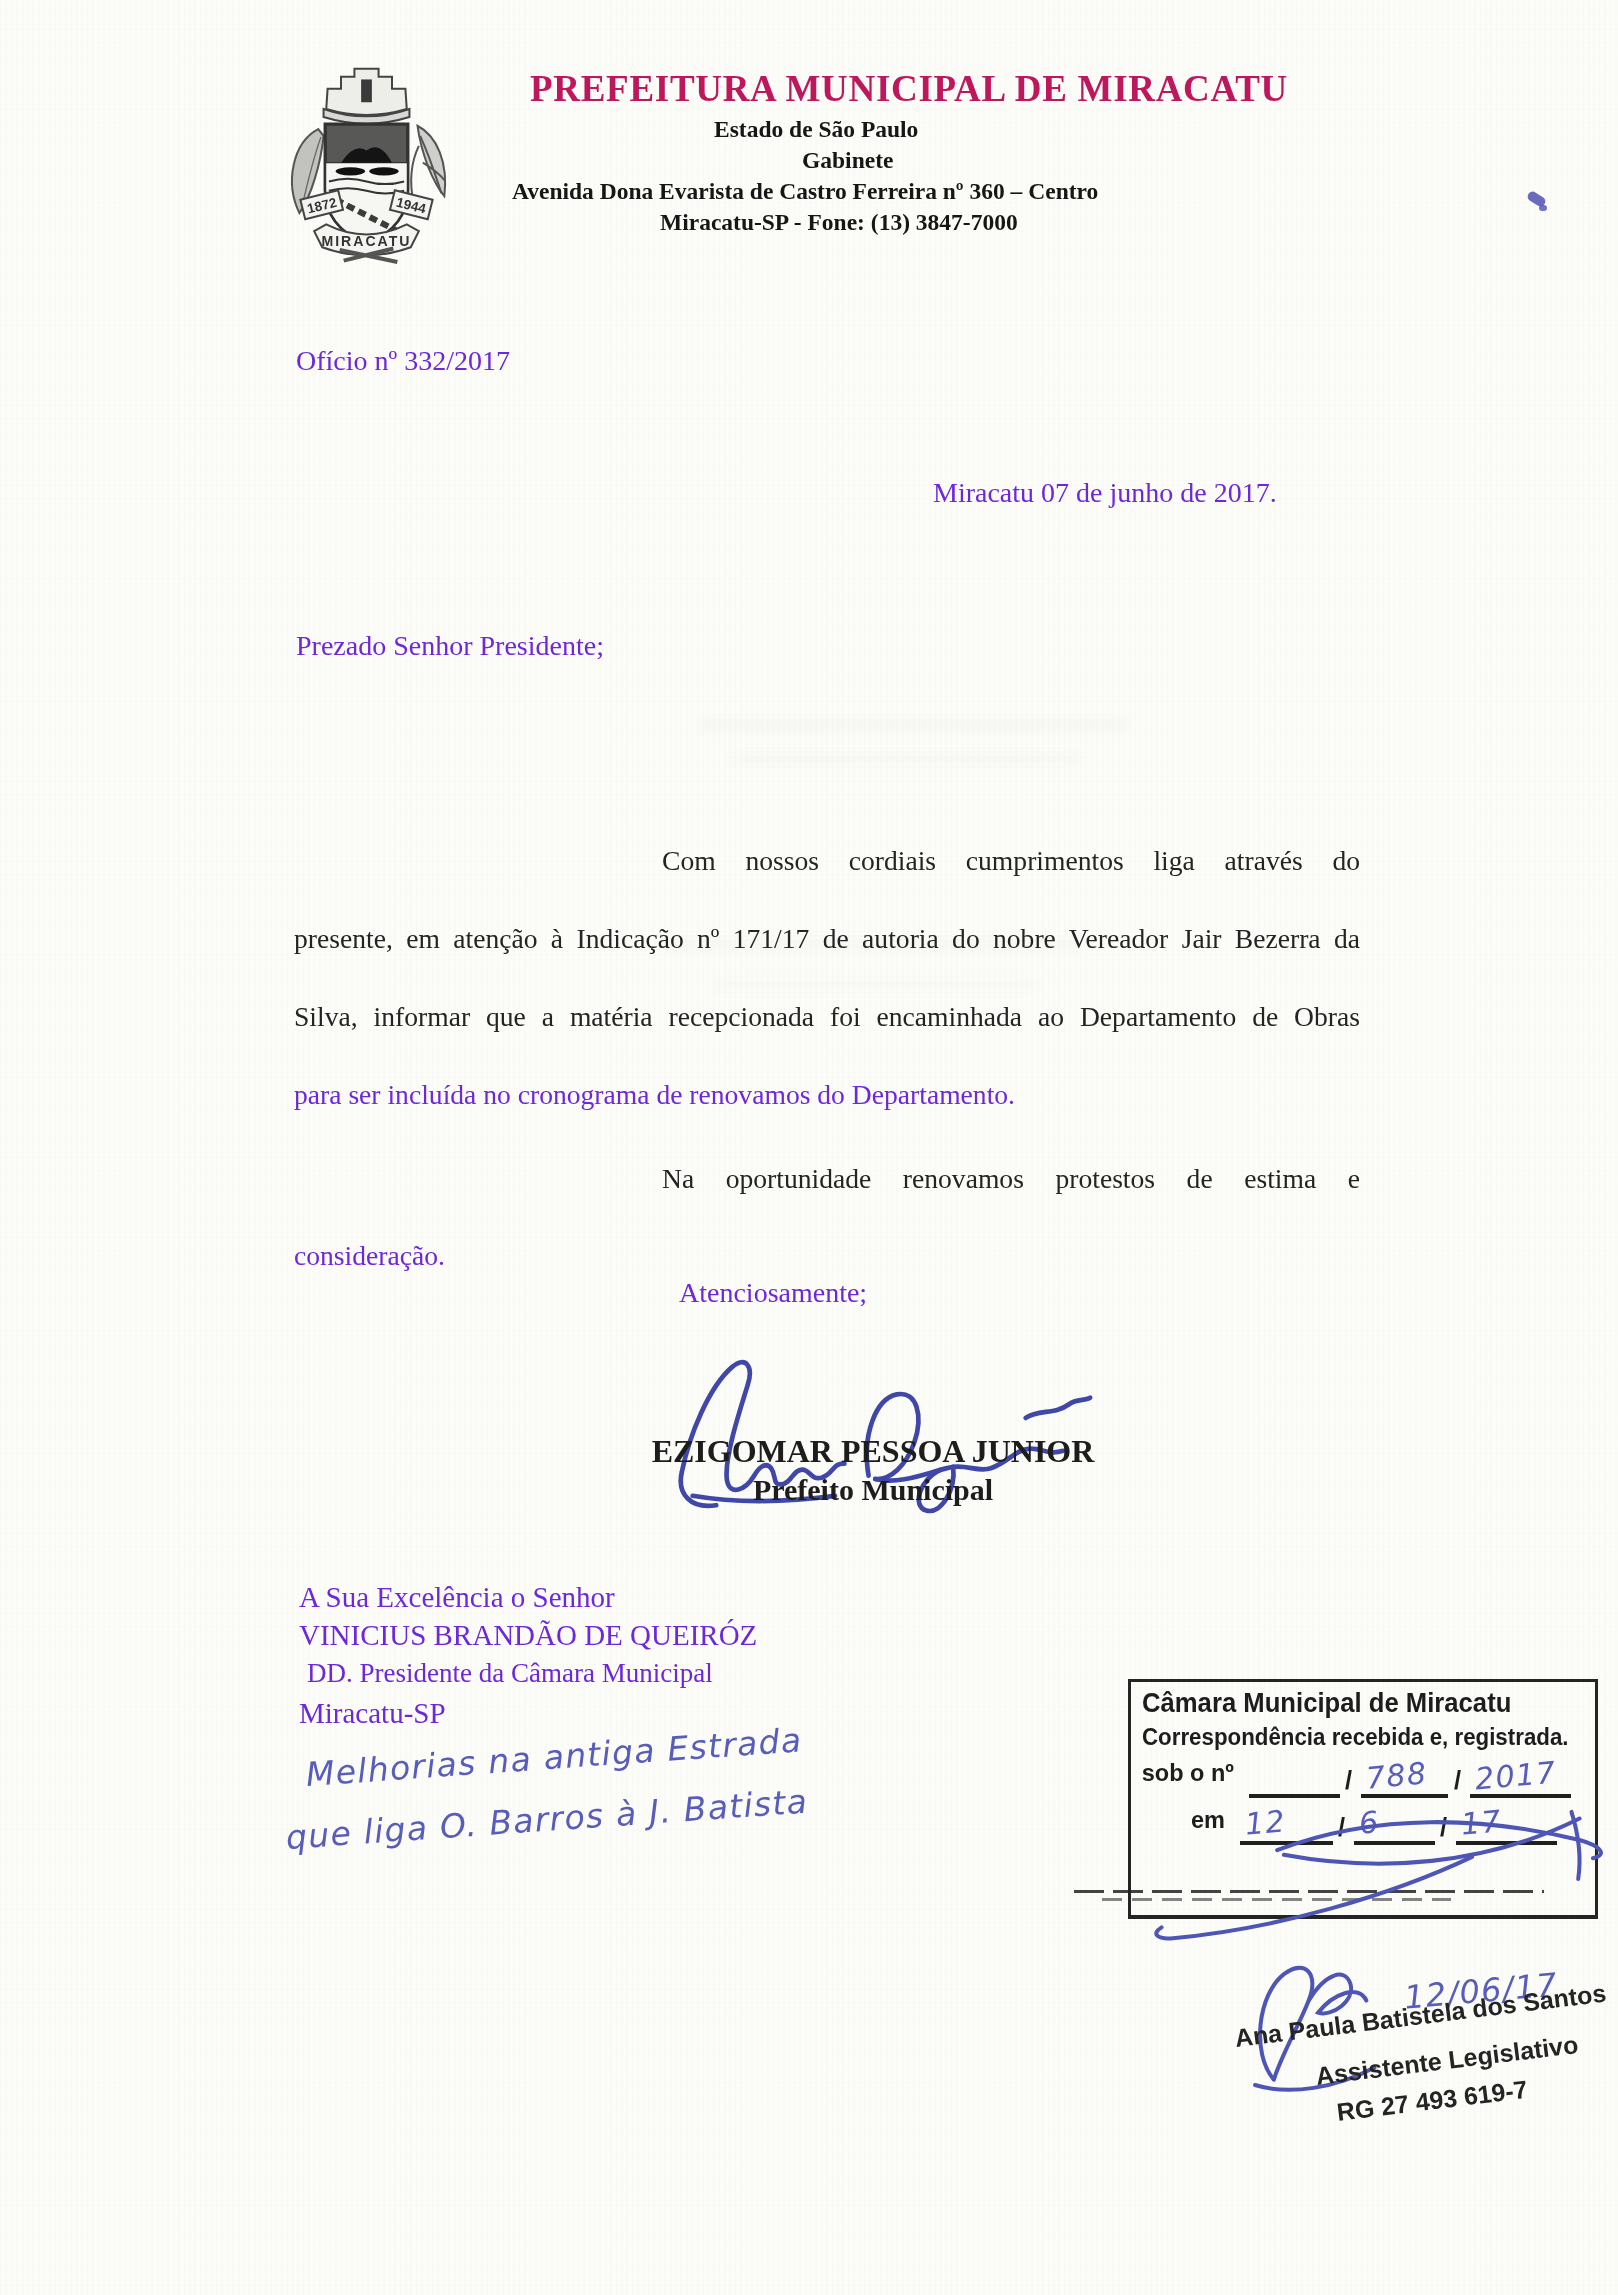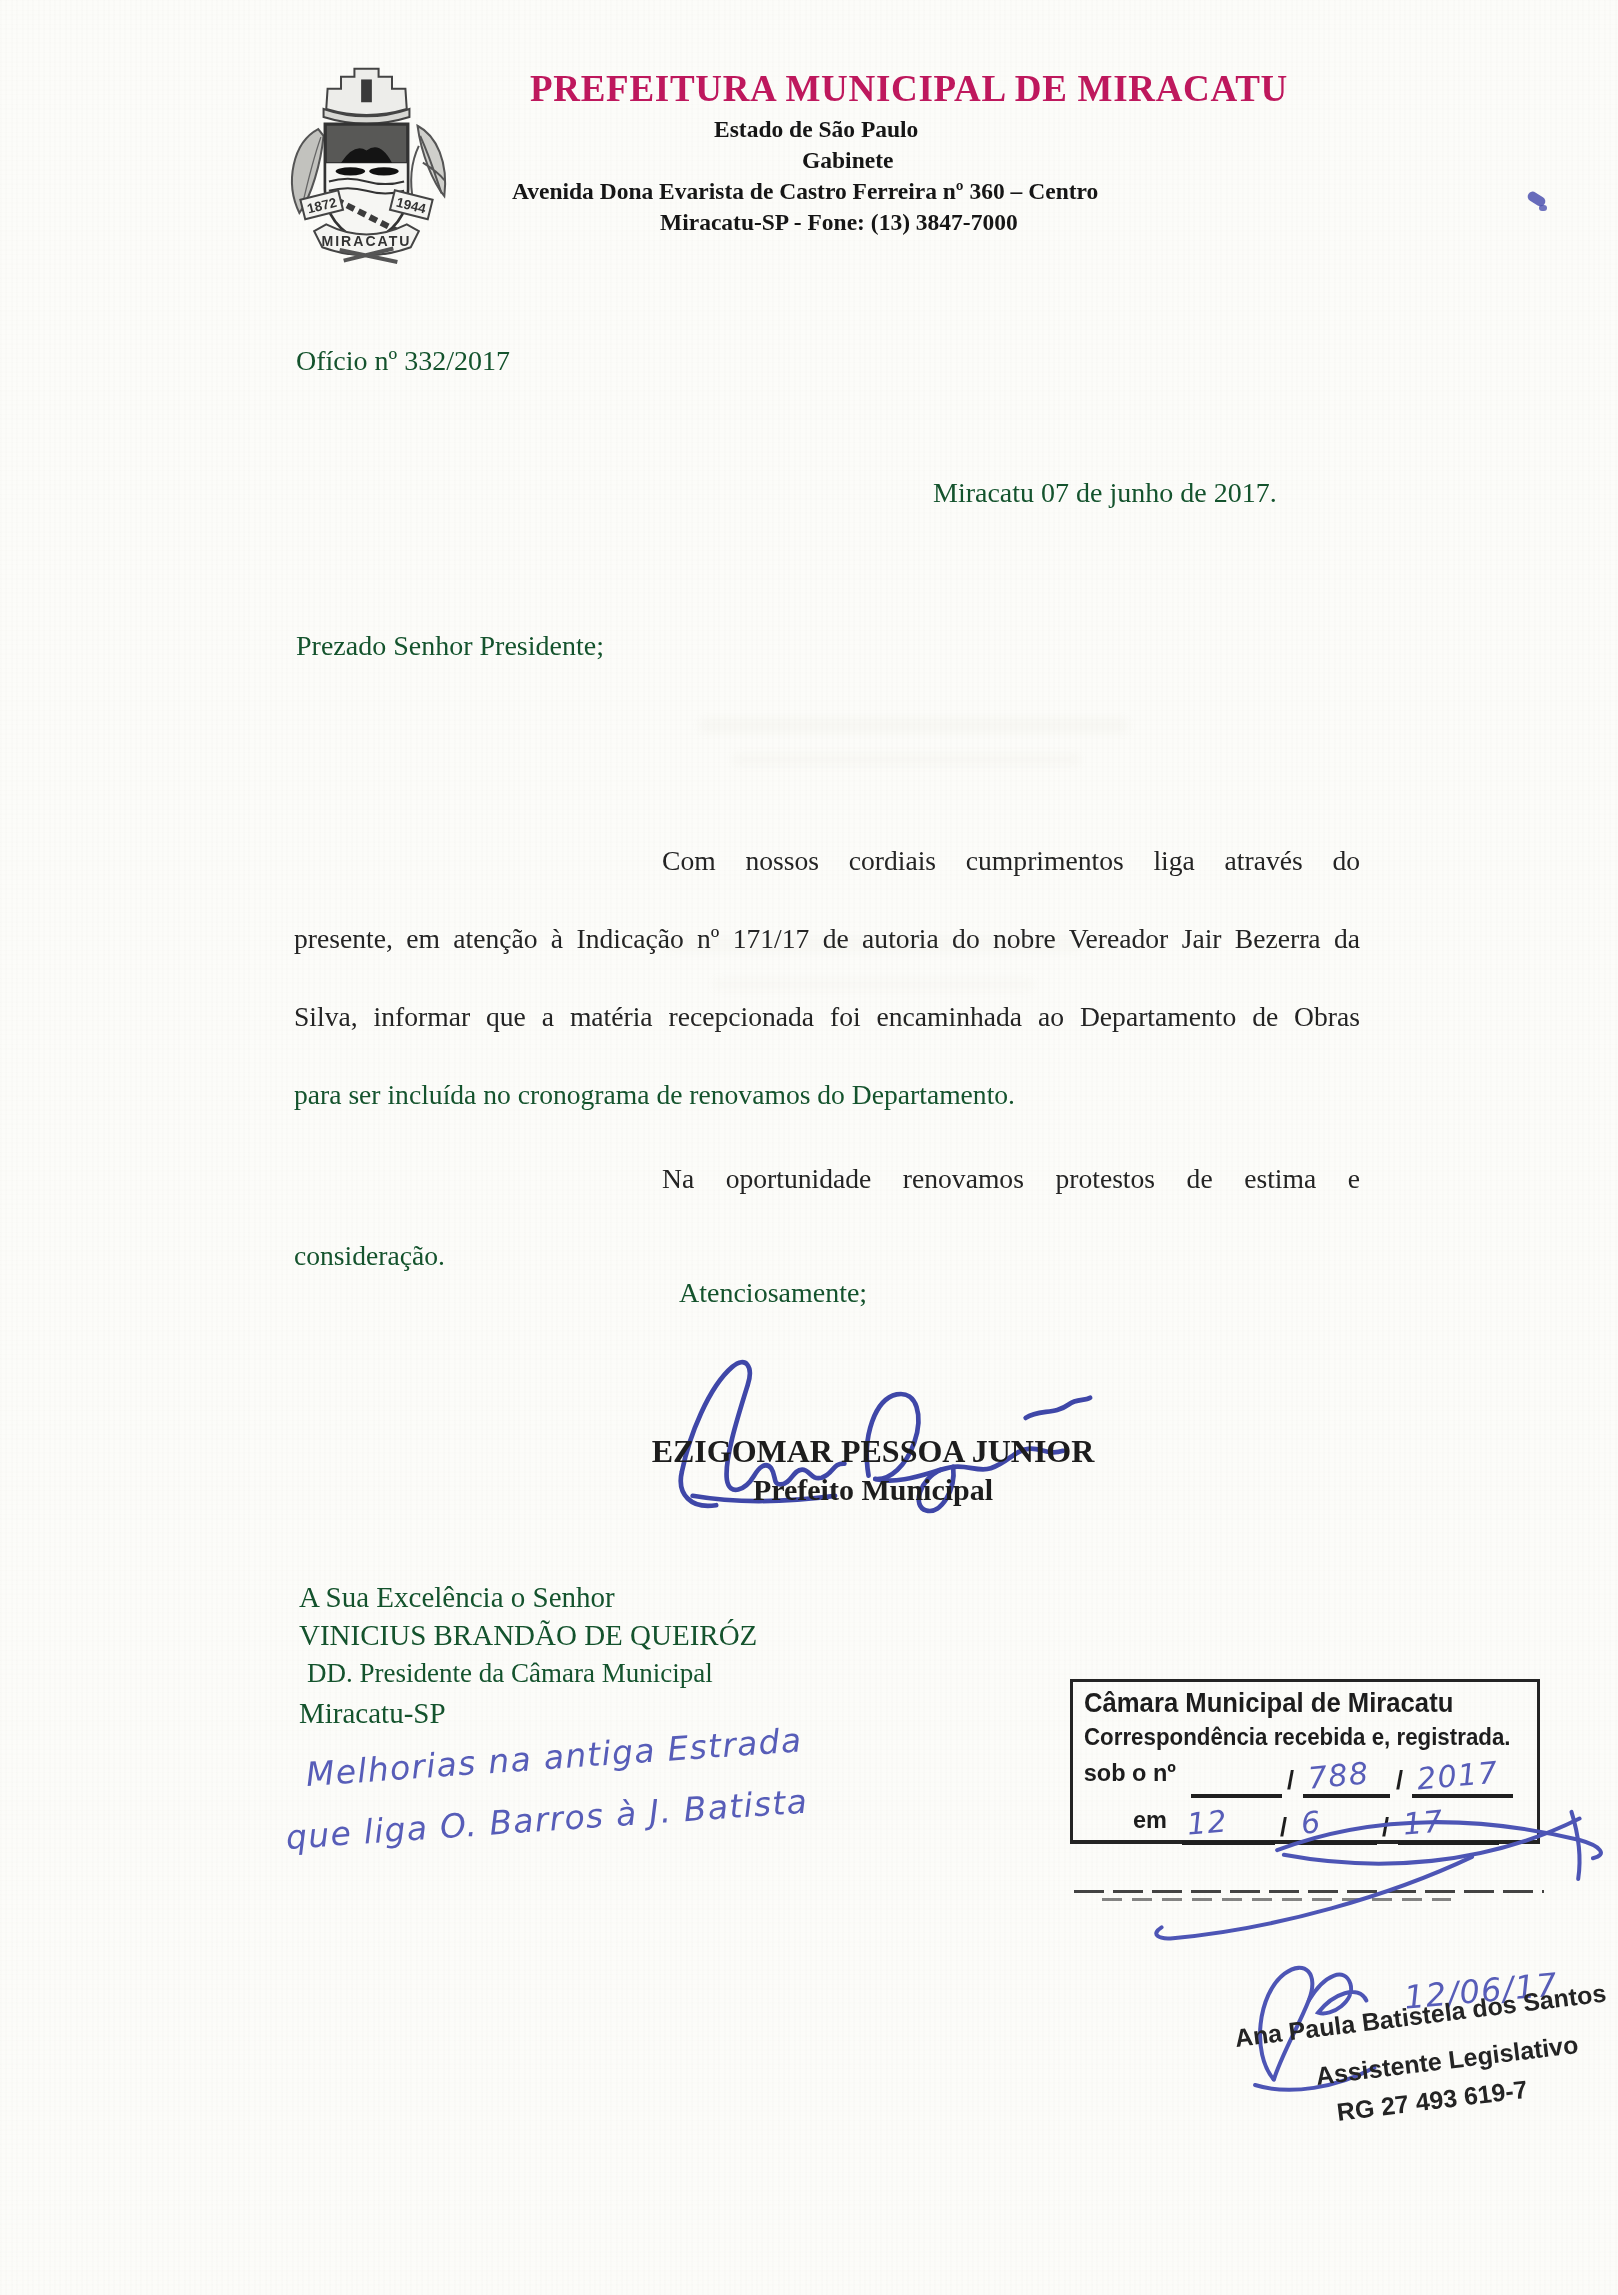--- a/index.html
+++ b/index.html
@@ -15,30 +15,30 @@
     content:"";position:absolute;inset:0;pointer-events:none;
     background:
       repeating-linear-gradient(90deg, rgba(60,60,55,0.012) 0 2px, transparent 2px 5.4px),
       repeating-linear-gradient(0deg, rgba(120,110,90,0.008) 0 1.3px, transparent 1.3px 4.7px);
   }
   .abs{position:absolute;white-space:nowrap;}
   .hdr-title{font-size:37px;font-weight:bold;letter-spacing:0.7px;color:#be185d;}
   .hdr-sub{font-size:23.5px;font-weight:bold;color:#161616;}
   .hdr-mail{font-size:23.5px;color:#1c1c1c;}
   .hdr-mail .lnk{text-decoration:underline;}
-  .body-txt{font-size:27.6px;color:#14532d;}
+  .body-txt{font-size:27.6px;color:#6d28d9;}
   .jline{position:absolute;white-space:normal;text-align:justify;text-align-last:justify;font-size:27.6px;color:#242424;}
   .bold-name{font-weight:bold;font-size:32px;color:#1d1d1d;}
   .hw{
     font-family:"DejaVu Sans",sans-serif;font-style:italic;
     color:#575db8;letter-spacing:1.3px;
   }
   .note-line{font-size:33px;transform:rotate(-4deg);transform-origin:left center;}
   .stamp{
-    position:absolute;left:1070px;top:1679px;width:470px;height:165px;
+    position:absolute;left:1128px;top:1679px;width:470px;height:240px;
     border:3.4px solid #242424;border-bottom-width:4.7px;
     font-family:"Liberation Sans","DejaVu Sans",sans-serif;color:#1d1d1d;
     box-sizing:border-box;
   }
   .stamp-org{position:absolute;left:10.8px;top:5.4px;font-size:27.6px;font-weight:bold;transform:scaleX(0.93);transform-origin:left center;white-space:nowrap;}
   .stamp-l2{position:absolute;left:10.8px;top:42px;font-size:23px;font-weight:bold;transform:scaleX(0.97);transform-origin:left center;white-space:nowrap;}
   .stamp-row{position:absolute;left:0;width:100%;height:42px;}
   .stamp-label{position:absolute;font-size:23.5px;font-weight:bold;}
   .blank{position:absolute;bottom:4px;border-bottom:4px solid #1f1f1f;height:36px;}
   .blank .hw{position:absolute;left:5.4px;bottom:1.3px;font-size:30px;transform:rotate(-5deg);white-space:nowrap;}

